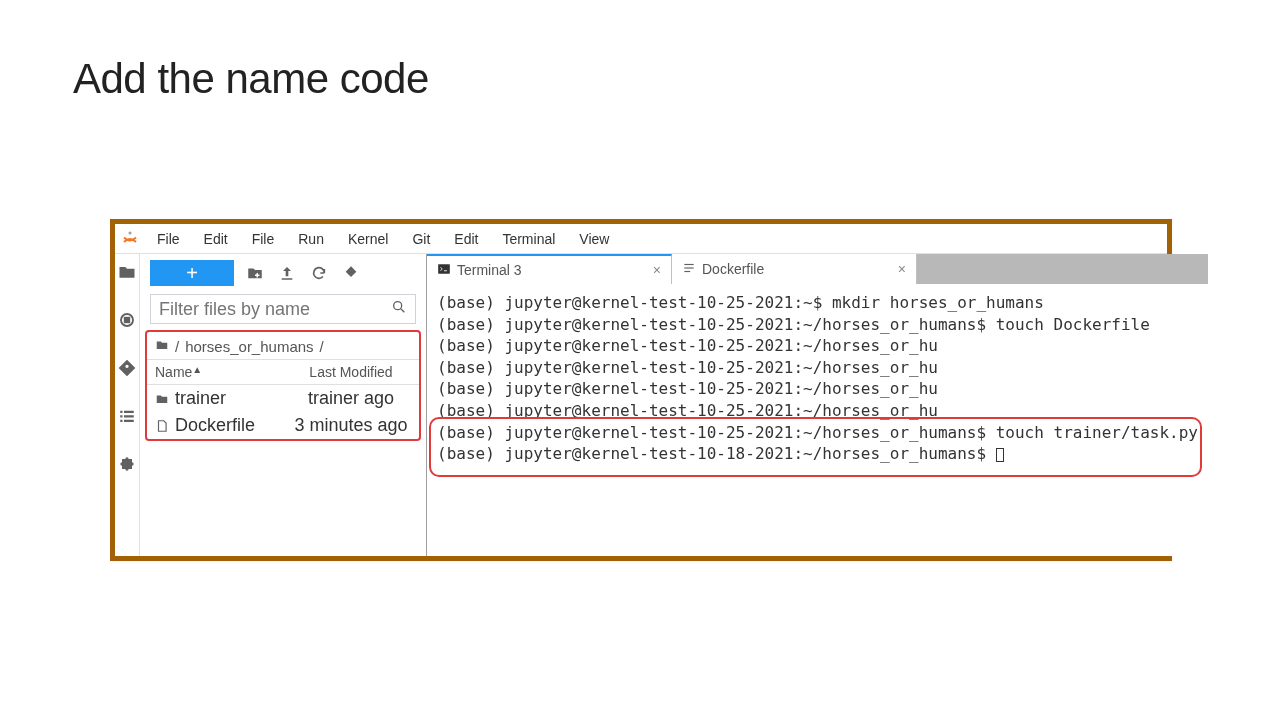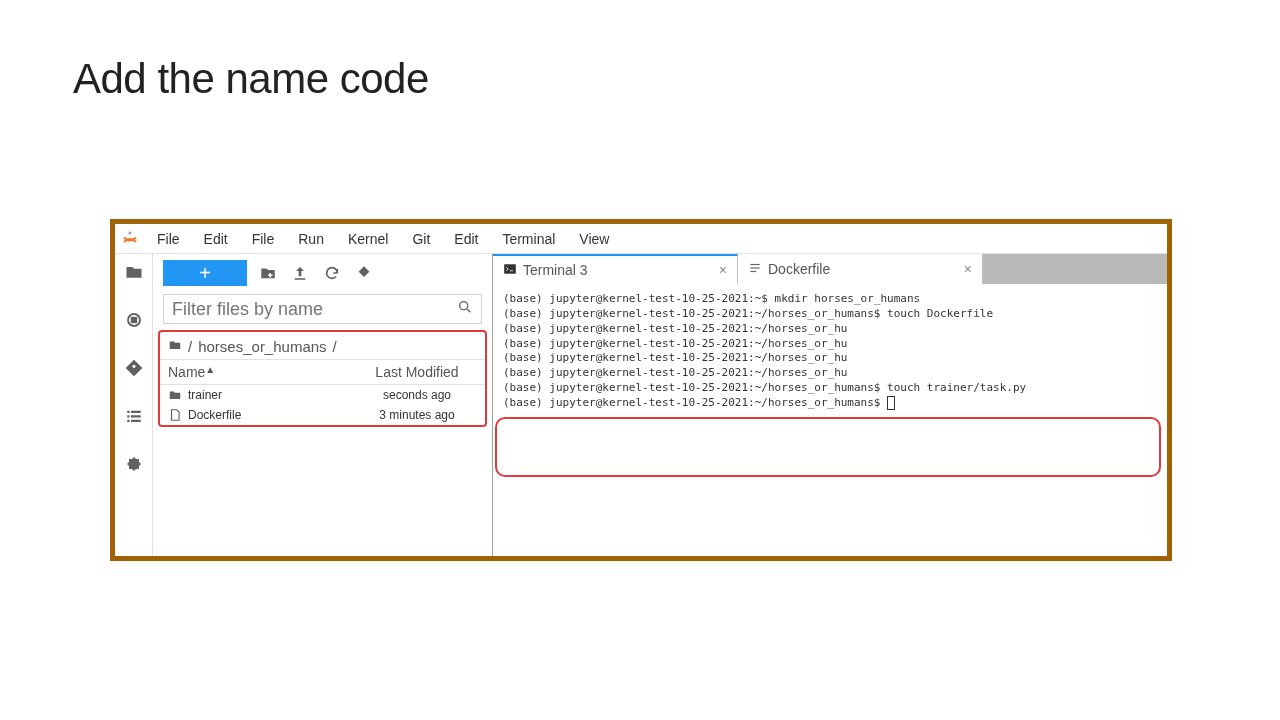--- a/index.html
+++ b/index.html
@@ -19,30 +19,30 @@
 .tool-icon { width: 22px; height: 22px; display: flex; align-items: center; justify-content: center; color: #616161; cursor: pointer; }
 .filter-row { display: flex; align-items: center; border: 1px solid #cfd2d6; margin: 2px 10px 6px 10px; height: 30px; padding: 0 8px; }
 .filter-input { flex: 1; border: none; outline: none; font-size: 18px; color: #999; }
 .search-icon { color: #616161; }
 .highlight-box { border: 2px solid #e03a3a; border-radius: 4px; margin: 0 5px; }
 .breadcrumb { display: flex; align-items: center; gap: 6px; padding: 6px 8px 4px 8px; font-size: 15px; color: #555; }
 .file-header { display: flex; padding: 4px 8px; border-top: 1px solid #e0e0e0; border-bottom: 1px solid #e0e0e0; font-size: 14px; color: #555; }
 .col-name { flex: 1; display: flex; }
 .col-mod { text-align: center; width: 120px; }
 .sort-arrow { font-size: 10px; }
-.file-row { display: flex; padding: 3px 8px; font-size: 12px; color: #333; }
+.file-row { display: flex; padding: 3px 8px; font-size: 18px; color: #333; }
 .file-row .col-name { display: flex; align-items: center; gap: 6px; }
 .file-icon { width: 14px; height: 14px; display: inline-flex; }
 .tabs-area { flex: 1; display: flex; flex-direction: column; background: #fff; }
 .tabbar { display: flex; background: #b8b8b8; height: 30px; }
 .tab { display: flex; align-items: center; gap: 6px; padding: 0 10px; background: #fff; border-right: 1px solid #c0c0c0; font-size: 14px; color: #555; width: 245px; cursor: pointer; }
 .tab .tab-label { flex: 1; }
 .tab .close-x { color: #888; font-size: 14px; cursor: pointer; }
 .tab.active { border-top: 2px solid #2196F3; }
-.terminal-body { flex: 1; background: #fff; padding: 8px 10px; font-family: "Menlo", "Consolas", monospace; font-size: 11px; color: #333; position: relative; line-height: 1.35; overflow: hidden; }
+.terminal-body { flex: 1; background: #fff; padding: 8px 10px; font-family: "Menlo", "Consolas", monospace; font-size: 16px; color: #333; position: relative; line-height: 1.35; overflow: hidden; }
 .term-line { white-space: pre; }
 .term-highlight { position: absolute; border: 2px solid #e03a3a; border-radius: 10px; left: 2px; right: 6px; }
 .cursor-box { display: inline-block; width: 8px; height: 14px; border: 1px solid #333; vertical-align: middle; }
 </style>
 </head>
 <body>
 
 <h1 class="page-title">Add the name code</h1>
 
 <div class="jupyter-window">
@@ -153,21 +153,21 @@
         </div>
         <div class="file-row">
           <div class="col-name">
               <span class="file-icon">
                 <svg width="14" height="14" viewBox="0 0 24 24" fill="#616161">
                   <path d="M3 6h7l2 2h9v11H3z"></path>
                 </svg>
               </span>
               <span>trainer</span>
             </div>
-          <div class="col-mod">seconds ago</div>
+          <div class="col-mod">trainer ago</div>
         </div>
         <div class="file-row">
           <div class="col-name">
               <span class="file-icon">
                 <svg width="14" height="14" viewBox="0 0 24 24" fill="none" stroke="#616161" stroke-width="2">
                   <path d="M6 3h9l4 4v14H6z"></path>
                 </svg>
               </span>
               <span>Dockerfile</span>
             </div>
@@ -197,18 +197,18 @@
         </div>
       </div>
       <div class="terminal-body">
         <div class="term-line">(base) jupyter@kernel-test-10-25-2021:~$ mkdir horses_or_humans</div>
         <div class="term-line">(base) jupyter@kernel-test-10-25-2021:~/horses_or_humans$ touch Dockerfile</div>
         <div class="term-line">(base) jupyter@kernel-test-10-25-2021:~/horses_or_hu</div>
         <div class="term-line">(base) jupyter@kernel-test-10-25-2021:~/horses_or_hu</div>
         <div class="term-line">(base) jupyter@kernel-test-10-25-2021:~/horses_or_hu</div>
         <div class="term-line">(base) jupyter@kernel-test-10-25-2021:~/horses_or_hu</div>
         <div class="term-line">(base) jupyter@kernel-test-10-25-2021:~/horses_or_humans$ touch trainer/task.py</div>
-        <div class="term-line"><span>(base) jupyter@kernel-test-10-25-2021:~/horses_or_humans$ </span><span class="cursor-box"></span></div>
+        <div class="term-line"><span>(base) jupyter@kernel-test-10-18-2021:~/horses_or_humans$ </span><span class="cursor-box"></span></div>
         <div class="term-highlight" style="top:133px; height:60px;"></div>
       </div>
     </div>
   </div>
 </div>
 
 </body></html>

